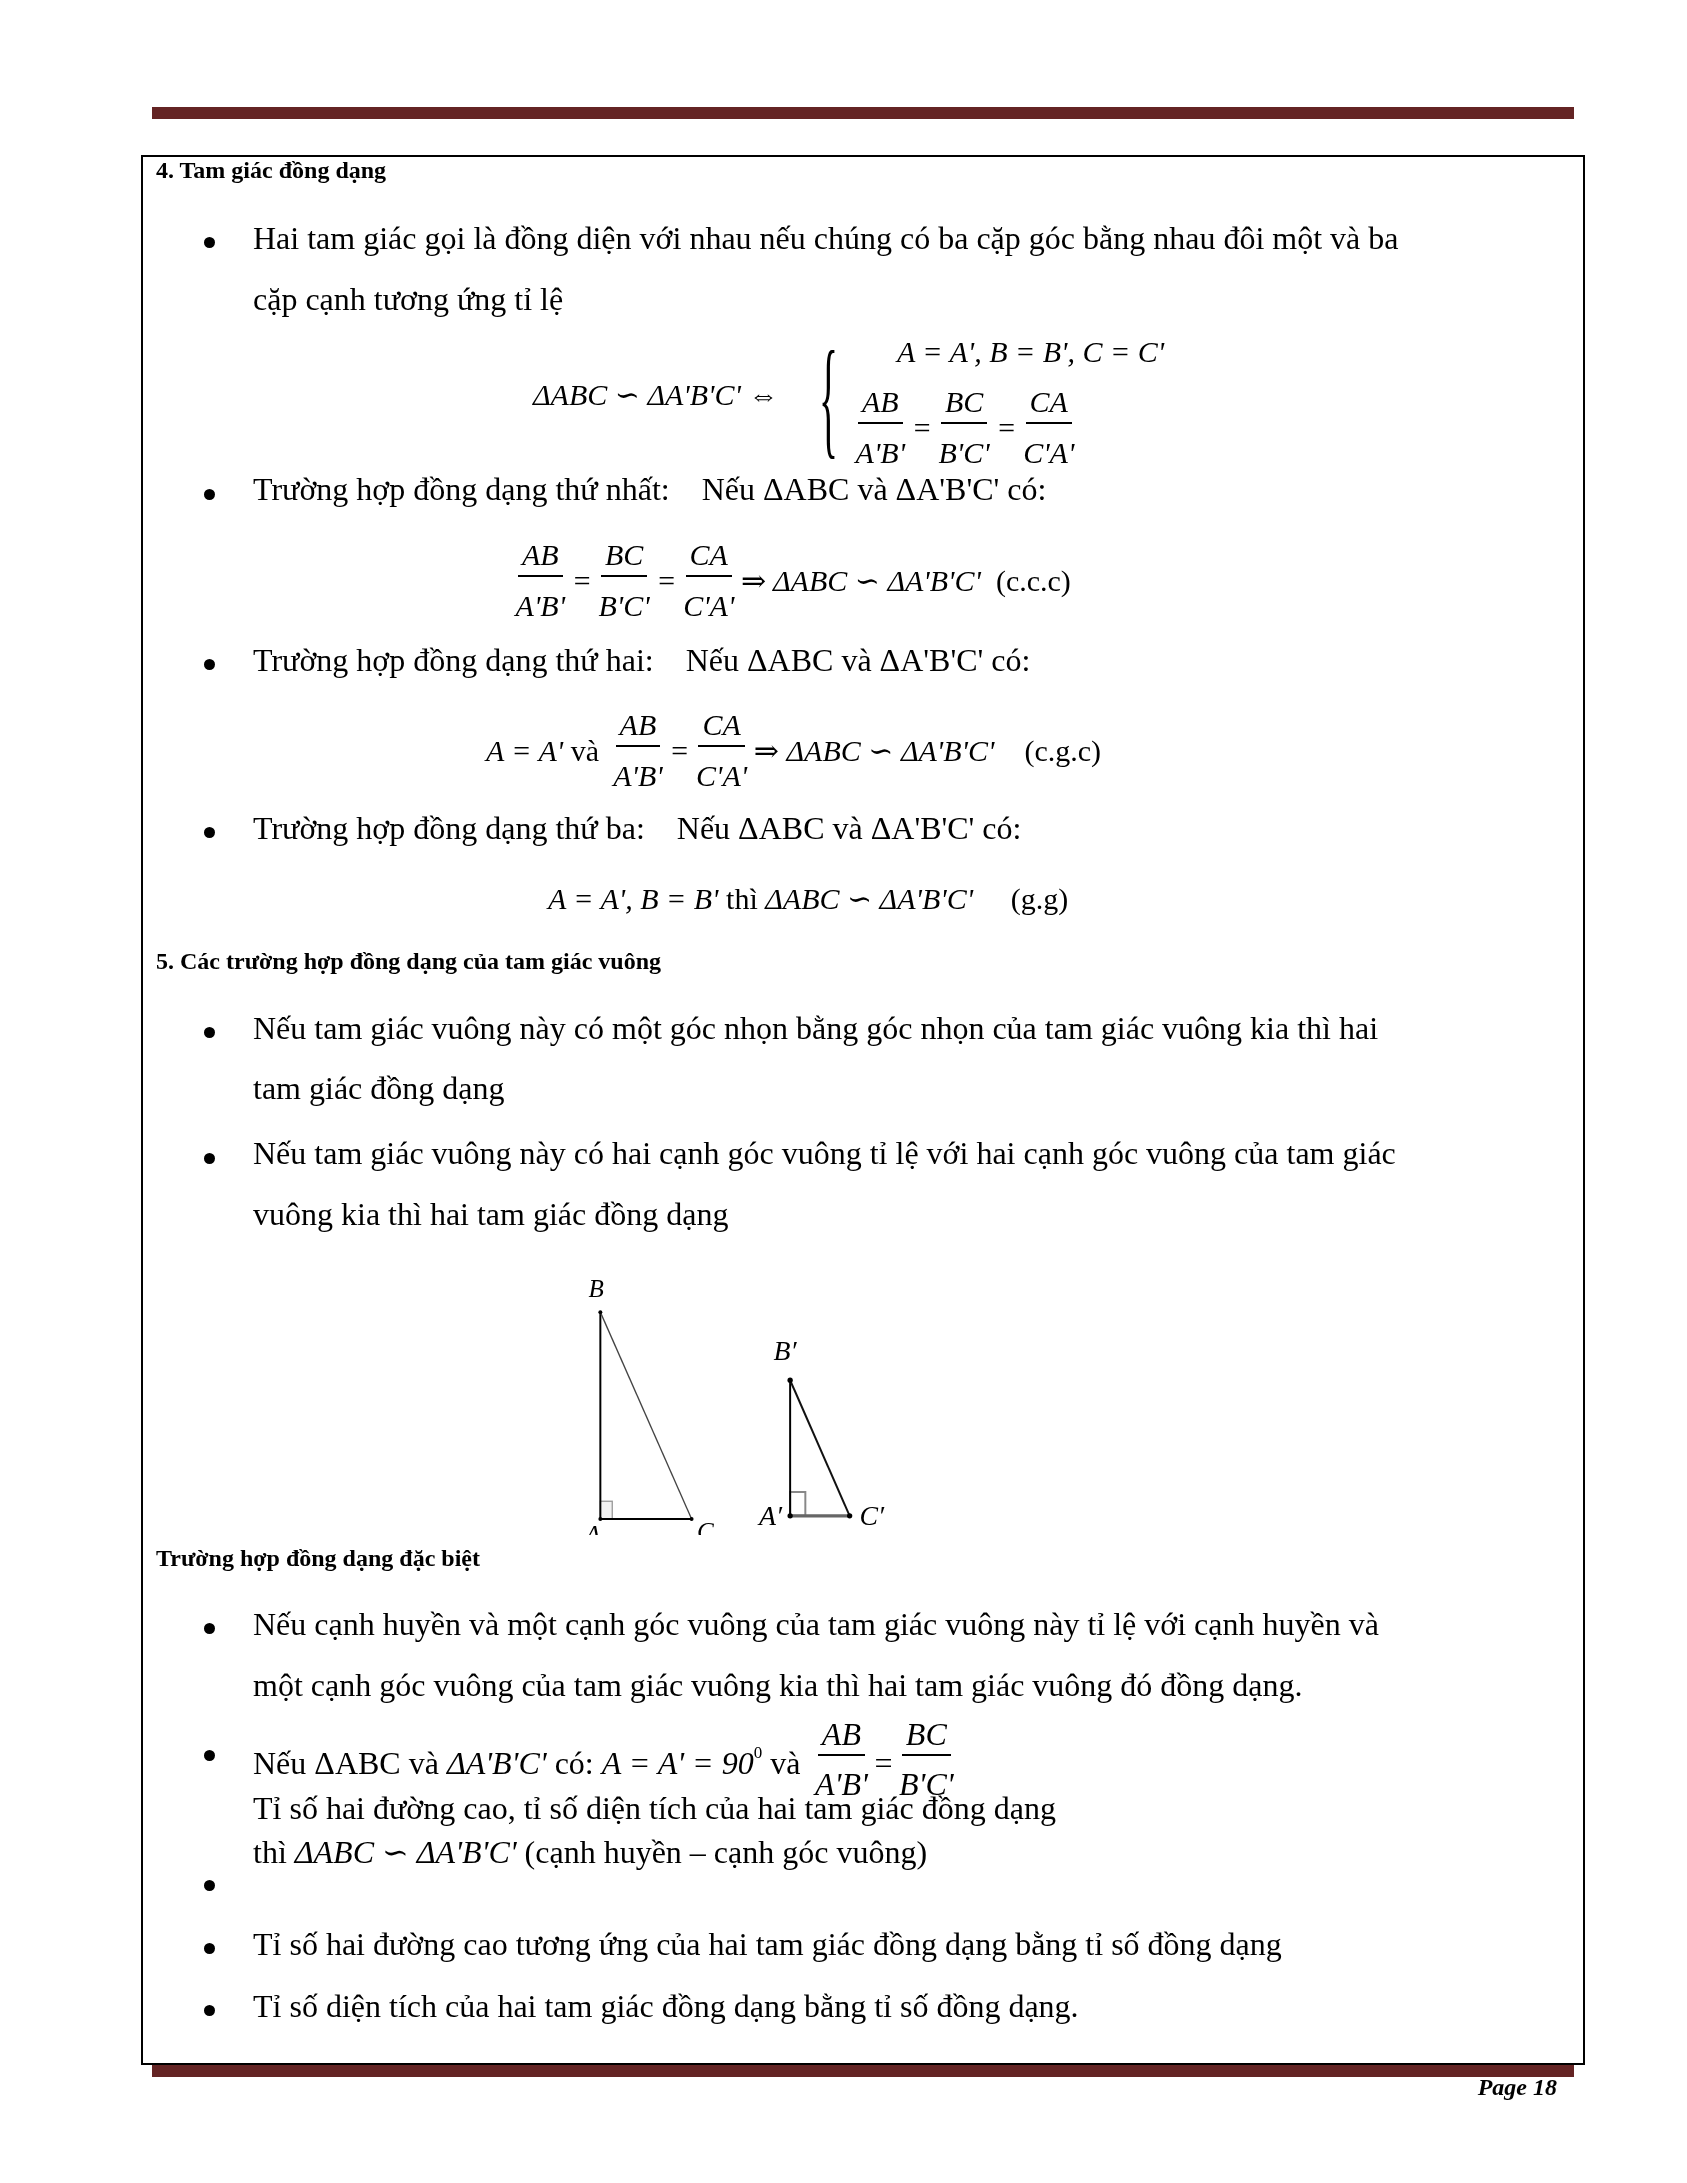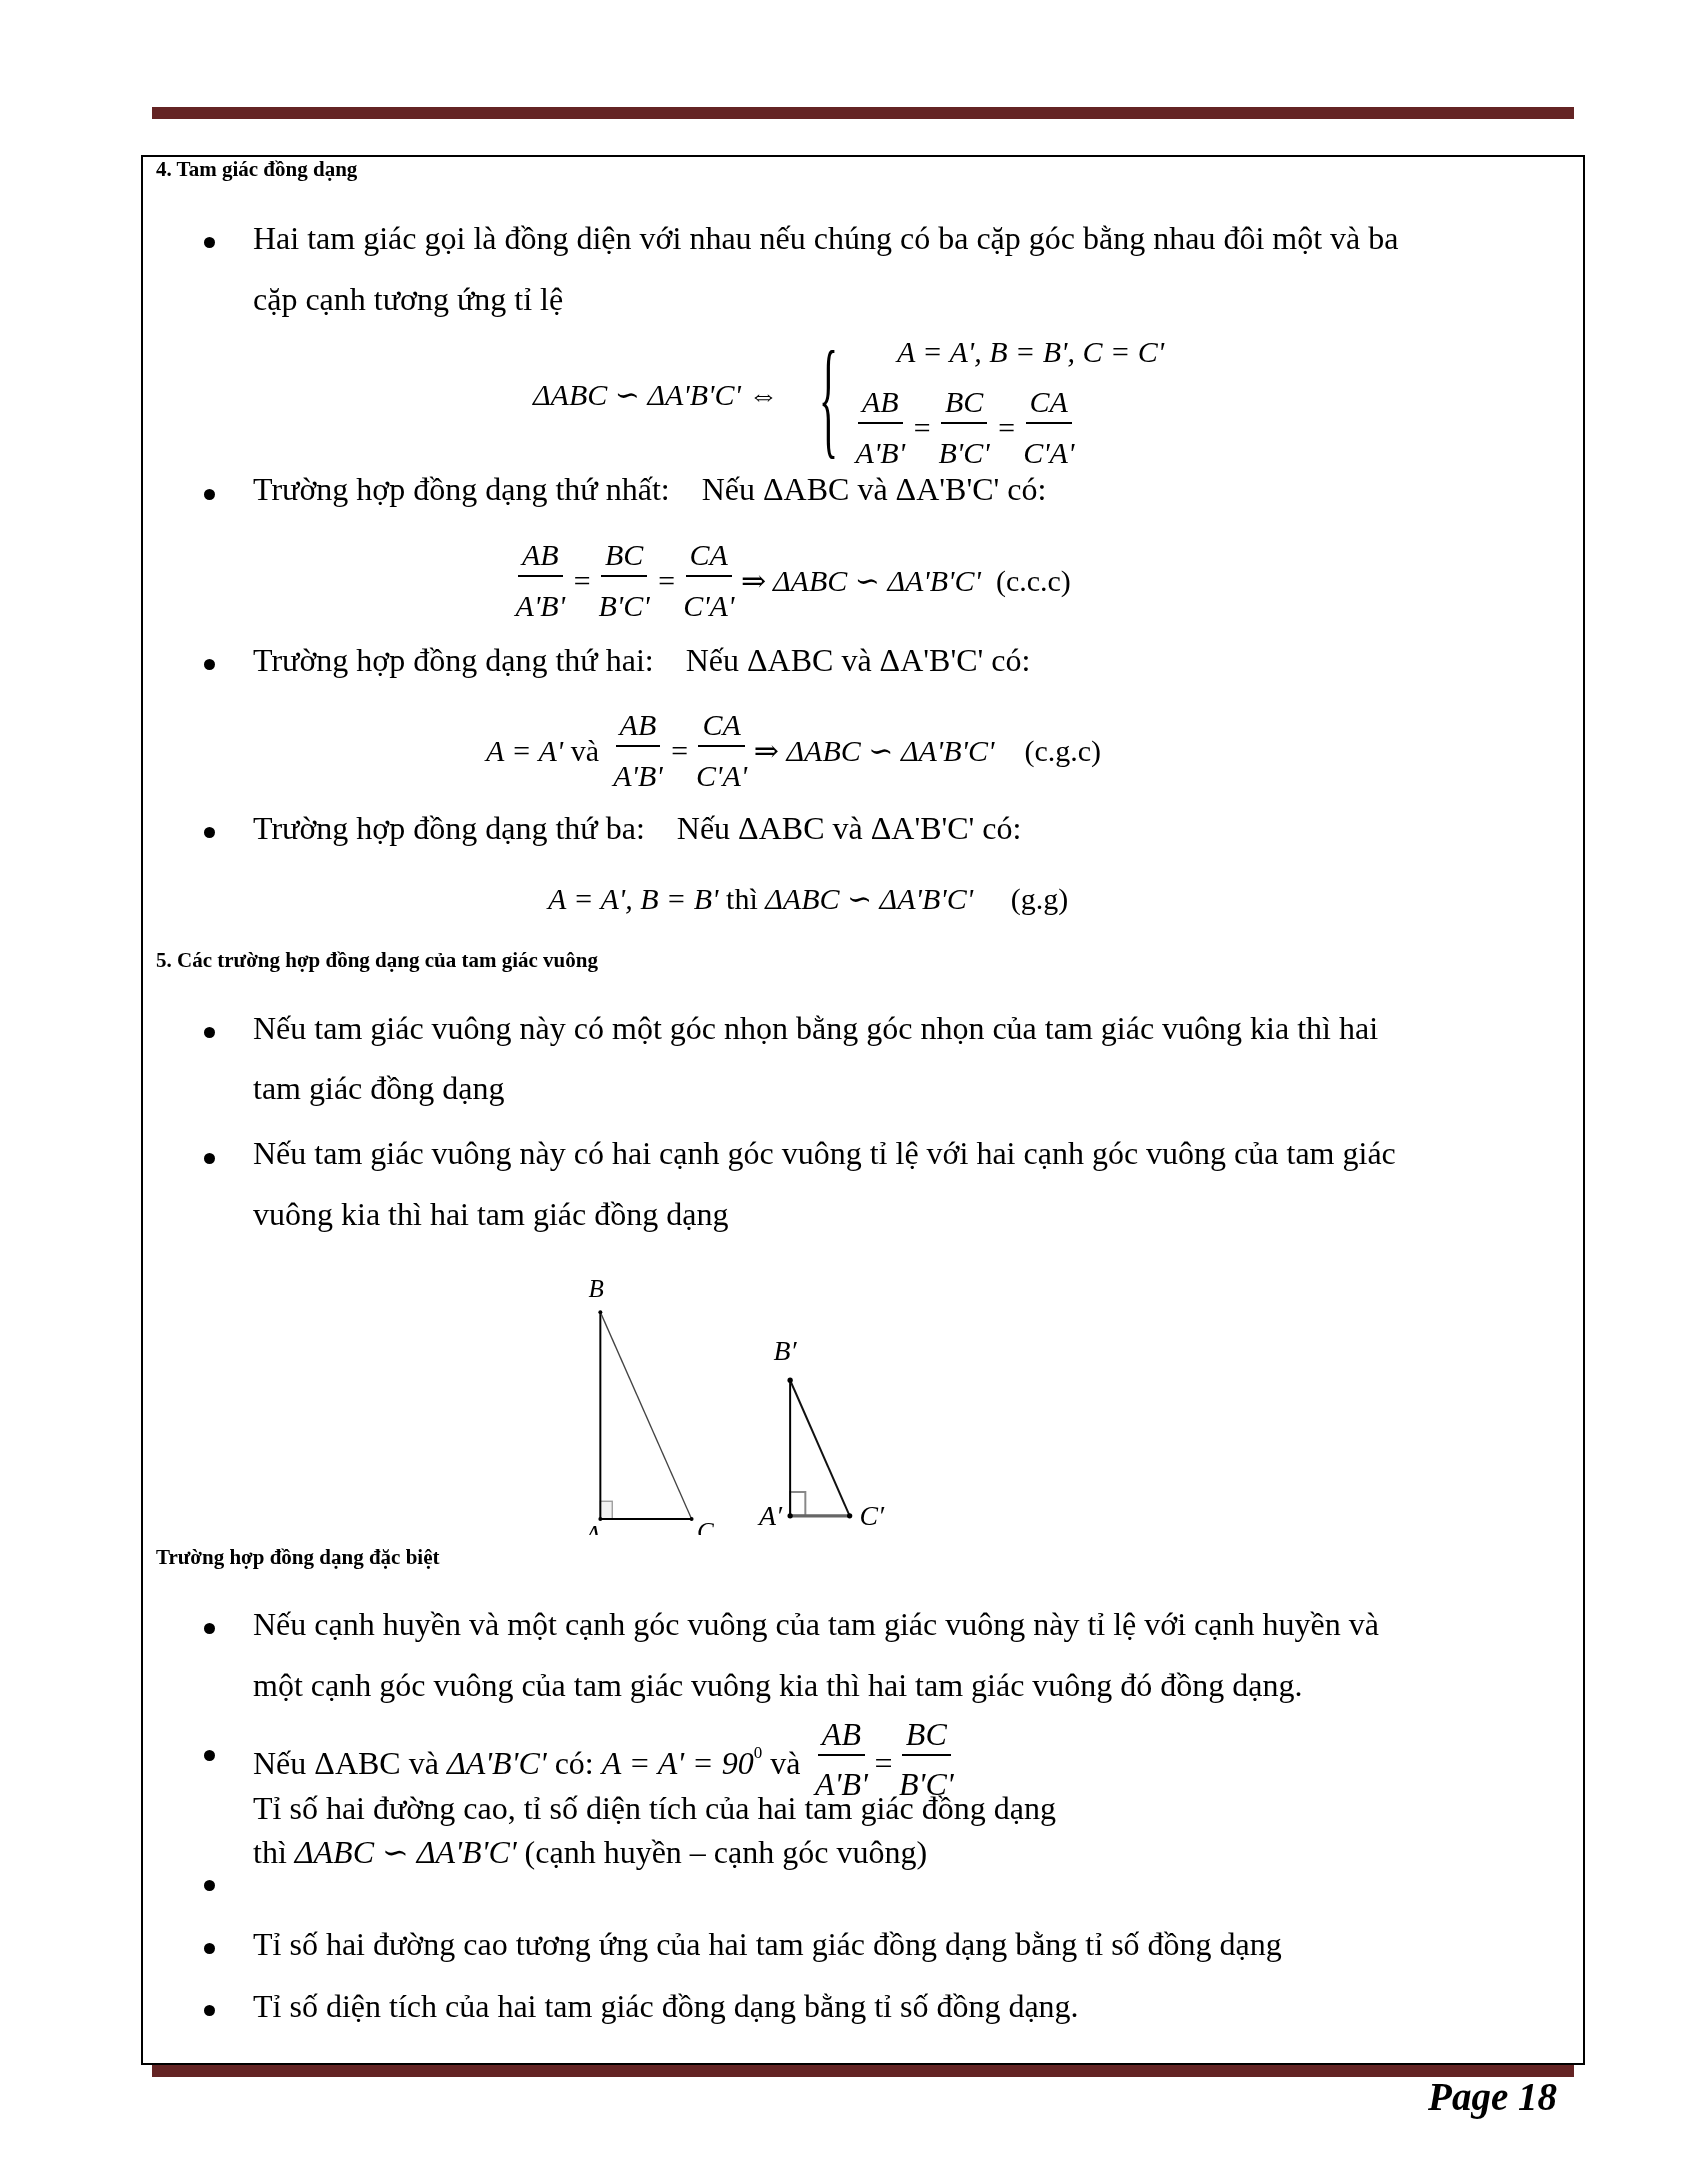--- a/index.html
+++ b/index.html
@@ -2,29 +2,29 @@
 <html style="font-size:10.6px"><head>
 <meta charset="utf-8">
 <style>
   html, body { margin:0; padding:0; }
   body { width:1687px; height:2183px; background:#ffffff; position:relative; overflow:hidden;
          font-family:"Liberation Serif", "DejaVu Serif", serif; color:#000; }
   .rule-thin { position:absolute; left:152px; width:1422px; height:2.6px; background:#642424; }
   .rule-thick { position:absolute; left:152px; width:1422px; height:9.3px; background:#642424; }
   .box { position:absolute; left:141px; top:155px; width:1440px; height:1906px; border:2.6px solid #000; border-left-width:2px; }
   .abs { position:absolute; white-space:nowrap; }
-  .h { font-weight:bold; font-size:21px; }
+  .h { font-weight:bold; font-size:24px; }
   .t { font-size:32px; }
   .bullet { position:absolute; width:11.2px; height:11.2px; border-radius:50%; background:#000; }
   .m { font-style:italic; }
   .frac { display:inline-flex; flex-direction:column; align-items:center; vertical-align:middle; margin:0 2.6px; }
   .frac .num { padding:0 4px; border-bottom:2px solid #000; line-height:40px; }
   .frac .den { padding:8px 4px; line-height:41px; }
   .formula { font-size:30px; }
-  .page-no { position:absolute; right:130px; top:2074px; font-size:39px; font-weight:bold; font-style:italic; }
+  .page-no { position:absolute; right:130px; top:2074px; font-size:24px; font-weight:bold; font-style:italic; }
   svg text { font-family:"Liberation Serif", serif; font-style:italic; }
 </style>
 </head>
 <body>
 
 <div class="rule-thin" style="top:107px"></div>
 <div class="rule-thick" style="top:110px"></div>
 
 <div class="box"></div>
 

